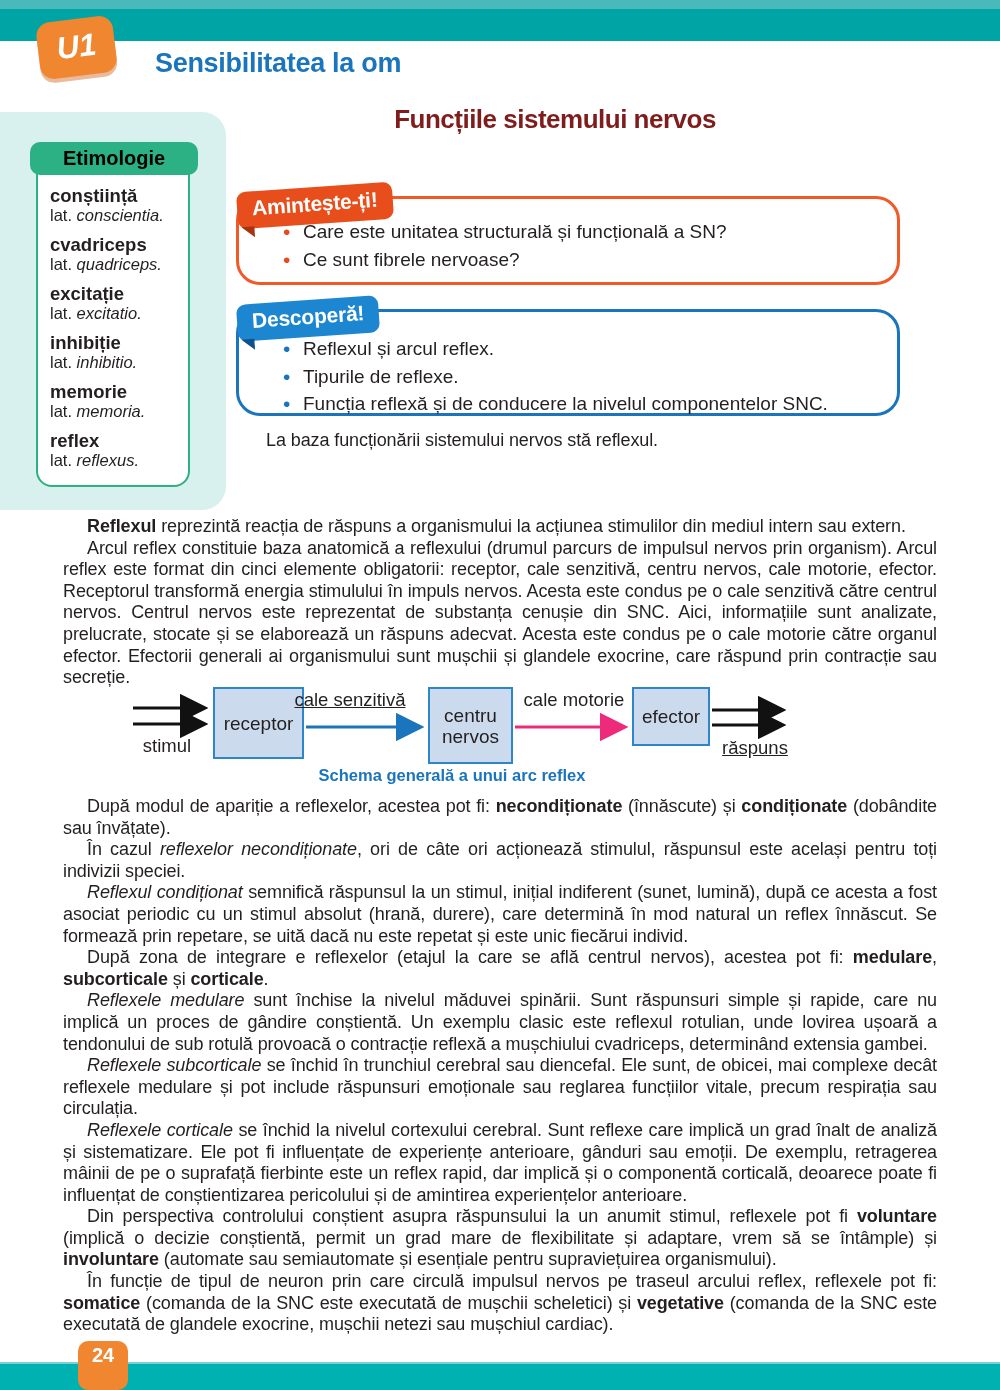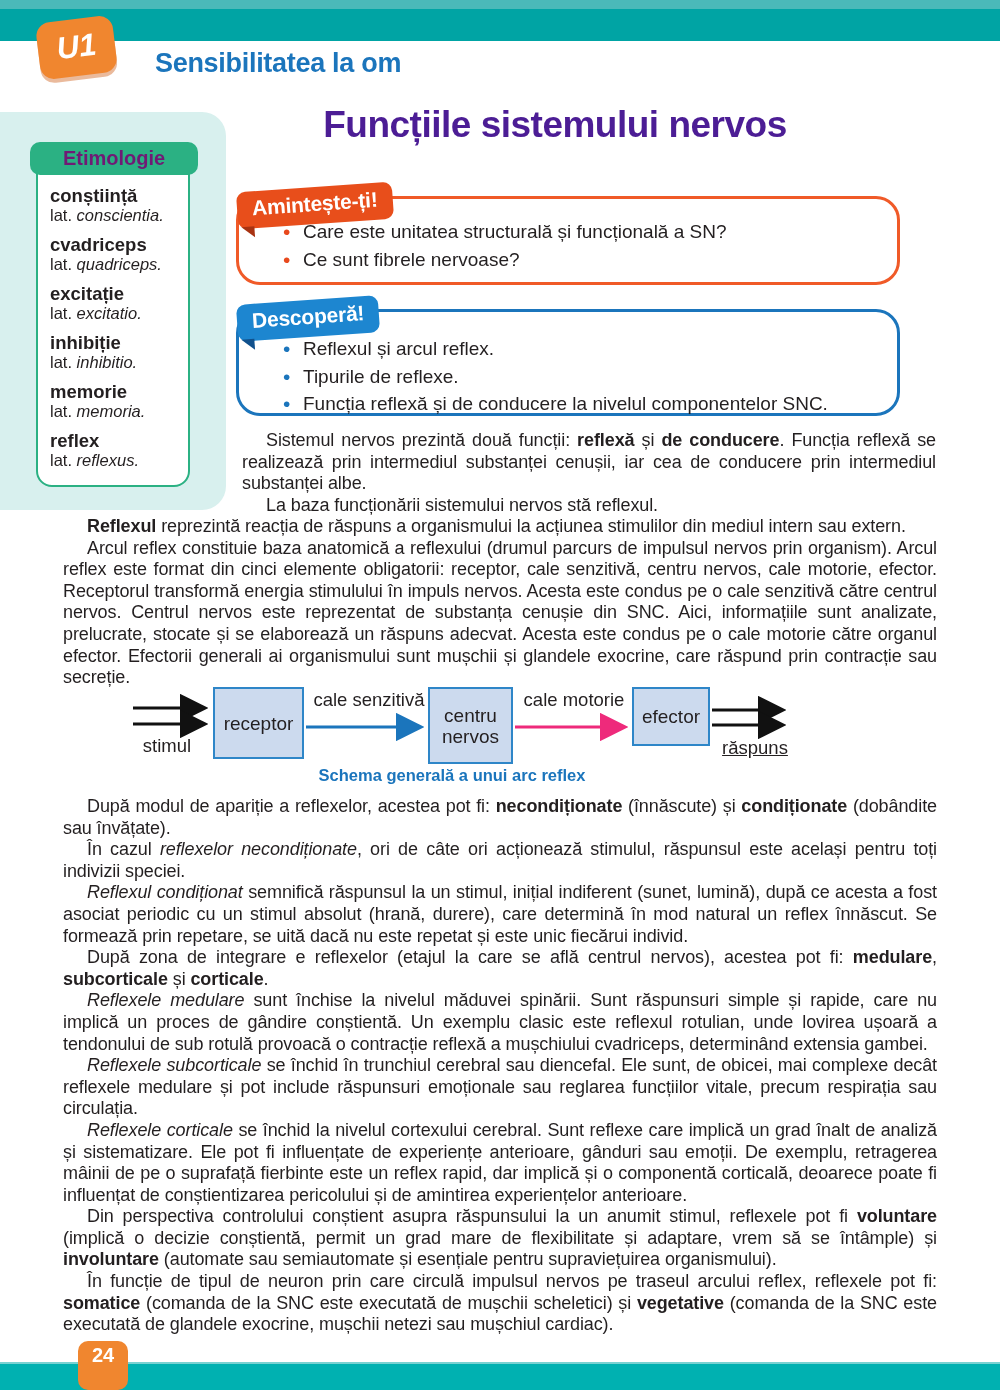--- a/index.html
+++ b/index.html
@@ -9,27 +9,27 @@
   
   .top-strip{position:absolute;left:0;top:0;width:1000px;height:9px;background:#4ab9b9;}
   .top-bar{position:absolute;left:0;top:9px;width:1000px;height:32px;background:#00a4a4;}
 
   .u1-badge{position:absolute;left:38px;top:19px;width:77px;height:57px;background:#f0862f;
             border-radius:14px;transform:rotate(-7deg);z-index:3;
             color:#fff;font-weight:bold;font-style:italic;font-size:31px;text-align:center;line-height:56px;
             box-shadow:0 4px 0 rgba(209,102,35,.45);}
   .header-title{position:absolute;left:155px;top:48px;font-weight:bold;font-size:27px;color:#1b75bc;letter-spacing:-.3px;}
   .lesson-title{position:absolute;left:230px;top:104px;width:650px;text-align:center;
-                font-weight:bold;font-size:37px;color:#4c1d95;letter-spacing:-.5px;}
+                font-weight:bold;font-size:26px;color:#7f1d1d;letter-spacing:-.5px;}
 
   
   .side-panel{position:absolute;left:0;top:112px;width:226px;height:398px;background:#d8f0ee;
               border-radius:0 24px 24px 0;}
   .etym-badge{position:absolute;left:30px;top:142px;width:168px;height:33px;background:#2bb183;
-              border-radius:10px;color:#701a75;font-weight:bold;font-size:20px;text-align:center;line-height:33px;z-index:2;}
+              border-radius:10px;color:#000000;font-weight:bold;font-size:20px;text-align:center;line-height:33px;z-index:2;}
   .etym-panel{position:absolute;left:36px;top:170px;width:154px;height:317px;background:#fff;
               border:2.5px solid #2bb183;border-radius:4px 4px 16px 16px;box-sizing:border-box;
               padding:13px 6px 0 12px;z-index:1;}
   .etym-entry{margin-bottom:9px;}
   .etym-term{font-weight:bold;font-size:18.5px;line-height:21px;}
   .etym-latin{font-size:16.5px;line-height:19px;}
   .etym-latin em{font-style:italic;}
 
   
   .callout{position:absolute;background:#fff;border-radius:24px;box-sizing:border-box;z-index:1;}
@@ -62,21 +62,21 @@
 
   
   .diagram-svg{position:absolute;left:0;top:678px;z-index:1;}
   .dbox{position:absolute;background:#ccdaee;border:2.5px solid #2e86c8;box-sizing:border-box;
         display:flex;align-items:center;justify-content:center;text-align:center;
         font-size:19px;line-height:21px;color:#231f20;z-index:2;}
   #dbox-receptor{left:213px;top:687px;width:91px;height:72px;}
   #dbox-centru{left:428px;top:687px;width:85px;height:77px;}
   #dbox-efector{left:632px;top:687px;width:78px;height:59px;}
   .dlabel{position:absolute;font-size:18.5px;color:#231f20;text-align:center;z-index:2;}
-  #lbl-senzitiva{left:302px;top:689px;width:134px;}
+  #lbl-senzitiva{left:283px;top:689px;width:134px;text-decoration:underline;}
   #lbl-motorie{left:510px;top:689px;width:128px;}
   #lbl-stimul{left:128px;top:735px;width:78px;}
   #lbl-raspuns{left:713px;top:737px;width:84px;text-decoration:underline;}
   .diagram-caption{position:absolute;left:102px;top:766px;width:700px;text-align:center;
                    font-weight:bold;font-size:16.5px;color:#1b75bc;}
 
   
   .bottom-bar{position:absolute;left:0;top:1362px;width:1000px;height:28px;background:#00b1b1;
               border-top:2px solid #79d2d2;box-sizing:content-box;}
   .page-badge{position:absolute;left:38px;top:1341px;width:50px;height:49px;background:#f0862f;
@@ -136,21 +136,20 @@
   <div class="ribbon ribbon-discover">Descoperă!</div>
   <div class="callout discover">
     <ul>
         <li>Reflexul și arcul reflex.</li>
         <li>Tipurile de reflexe.</li>
         <li>Funcția reflexă și de conducere la nivelul componentelor SNC.</li>
       </ul>
   </div>
 
   <div class="textblock" id="intro-block">
-      <p class="para"><span>Sistemul nervos prezintă două funcții: </span><span class="b">reflexă</span><span> și </span><span class="b">de conducere</span><span>. Funcția reflexă se realizează prin intermediul substanței cenușii, iar cea de conducere prin intermediul substanței albe.</span></p>
       <p class="para"><span>La baza funcționării sistemului nervos stă reflexul.</span></p>
     </div>
   <div class="textblock" id="main-block-1">
       <p class="para"><span class="b">Reflexul</span><span> reprezintă reacția de răspuns a organismului la acțiunea stimulilor din mediul intern sau extern.</span></p>
       <p class="para"><span>Arcul reflex constituie baza anatomică a reflexului (drumul parcurs de impulsul nervos prin organism). Arcul reflex este format din cinci elemente obligatorii: receptor, cale senzitivă, centru nervos, cale motorie, efector. Receptorul transformă energia stimulului în impuls nervos. Acesta este condus pe o cale senzitivă către centrul nervos. Centrul nervos este reprezentat de substanța cenușie din SNC. Aici, informațiile sunt analizate, prelucrate, stocate și se elaborează un răspuns adecvat. Acesta este condus pe o cale motorie către organul efector. Efectorii generali ai organismului sunt mușchii și glandele exocrine, care răspund prin contracție sau secreție.</span></p>
     </div>
 
   <svg class="diagram-svg" width="1000" height="120">
     <defs>
       <marker id="ah-black" markerWidth="9" markerHeight="9" refX="7" refY="4.5" orient="auto">

